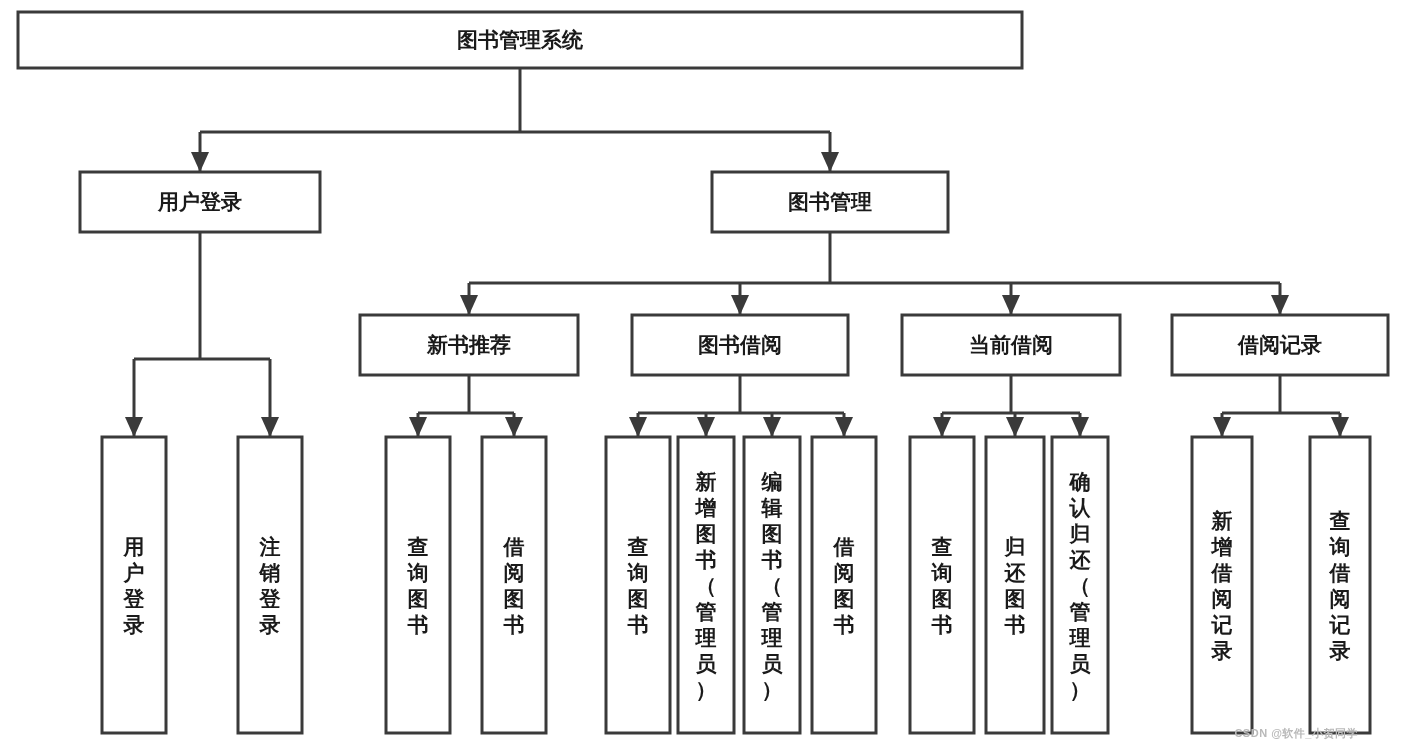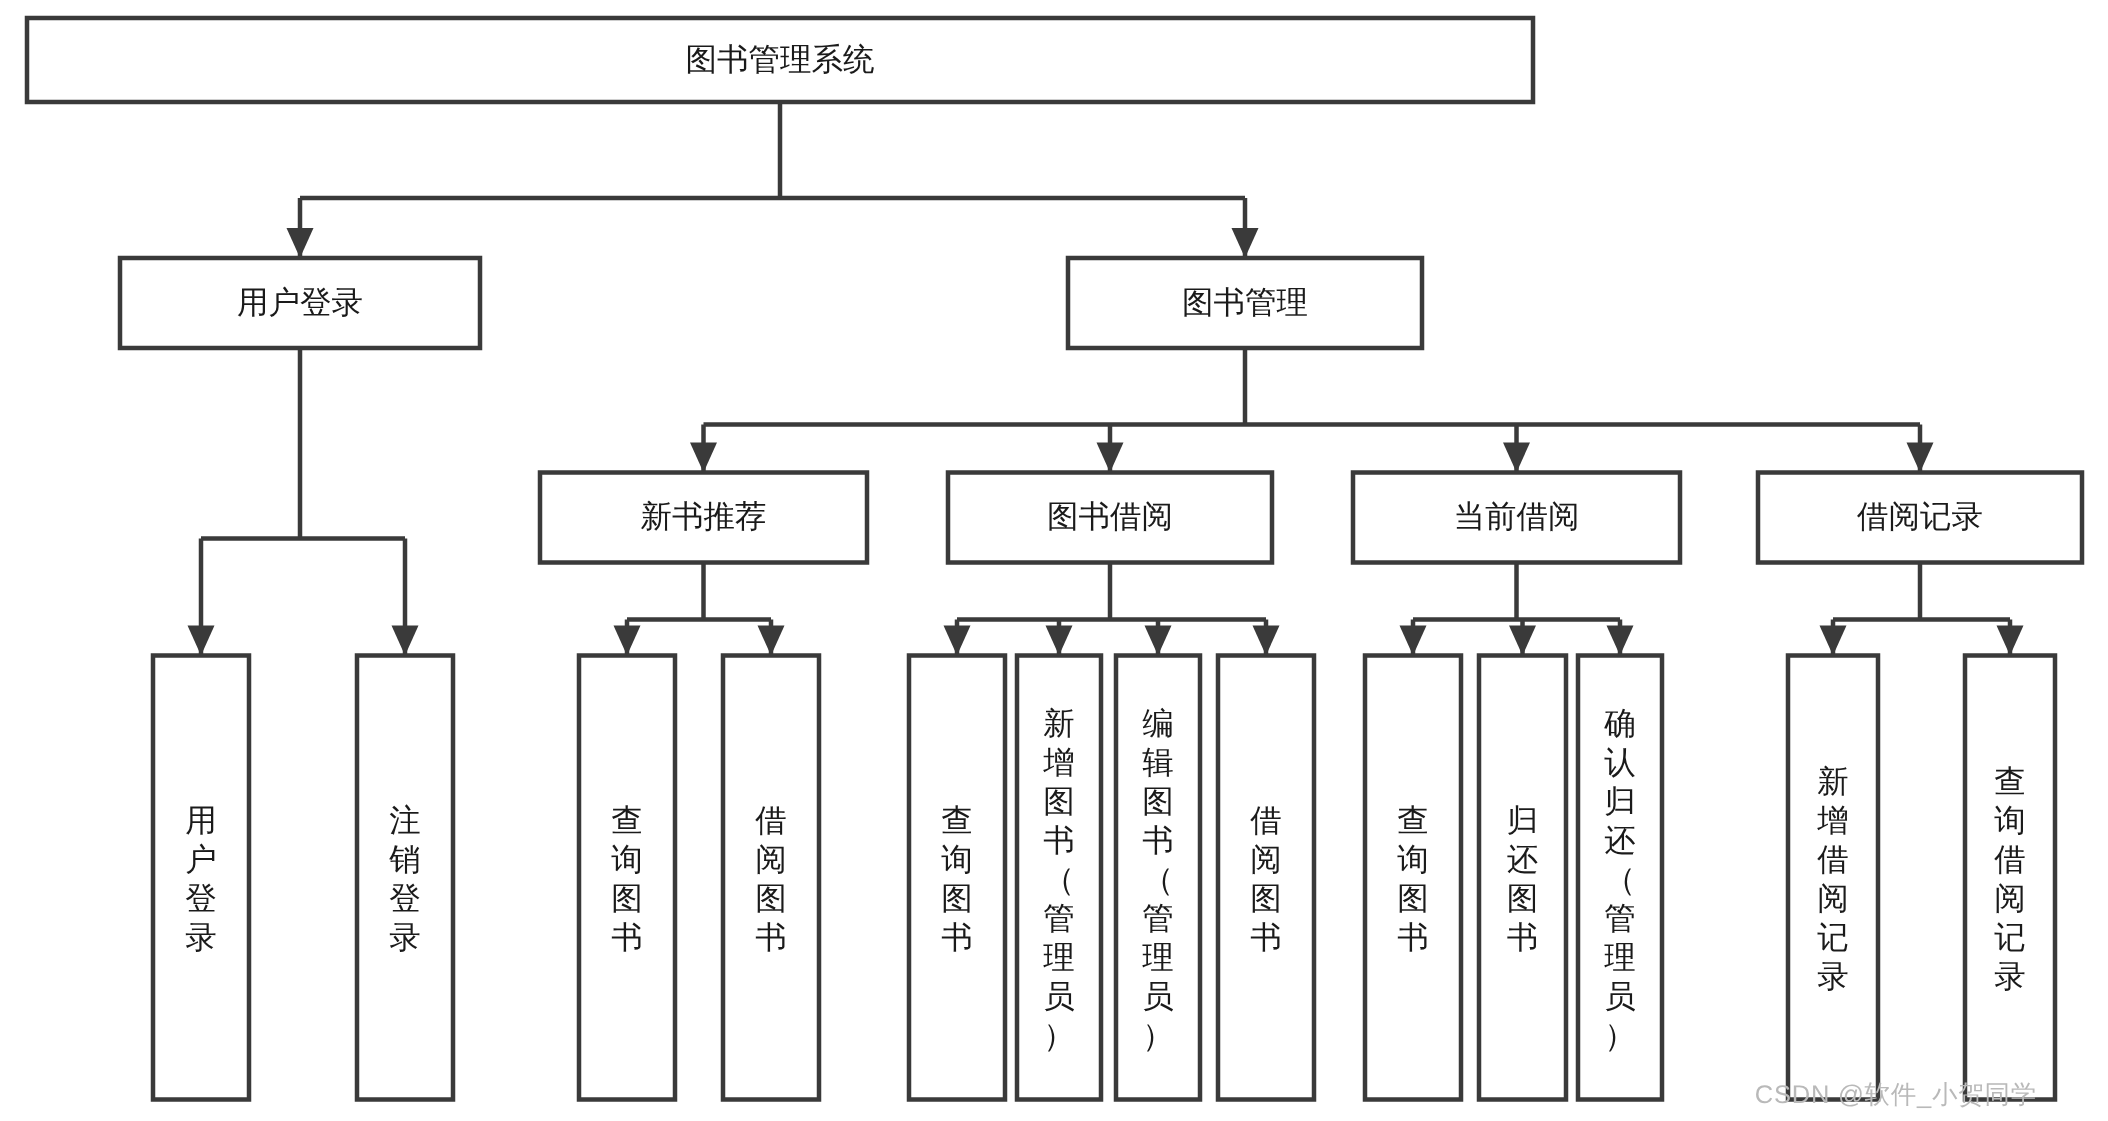--- a/index.html
+++ b/index.html
@@ -12,20 +12,21 @@
     width: 1405px;
     height: 747px;
     font-family: "Liberation Sans", "DejaVu Sans", sans-serif;
     overflow: hidden;
     position: relative;
   }
   #diagram-root {
     position: relative;
     width: 1366px;
     height: 747px;
+    font-weight: bold;
   }
   svg.tree {
     display: block;
     width: 1405px;
     height: 747px;
   }
   .node-box {
     fill: #ffffff;
     stroke: #3a3a3a;
     stroke-width: 3;
@@ -51,21 +52,21 @@
     font-family: "Liberation Sans", "DejaVu Sans", sans-serif;
     font-size: 21px;
     fill: #1a1a1a;
     text-anchor: middle;
   }
   .watermark {
     position: absolute;
     right: 8px;
     bottom: 6px;
     font-family: "Liberation Sans", "DejaVu Sans", sans-serif;
-    font-size: 17px;
+    font-size: 11px;
     color: #b9b9b9;
     letter-spacing: 0.5px;
     white-space: nowrap;
     pointer-events: none;
   }
 </style>
 </head>
 <body>
 
 <div id="diagram-root">

